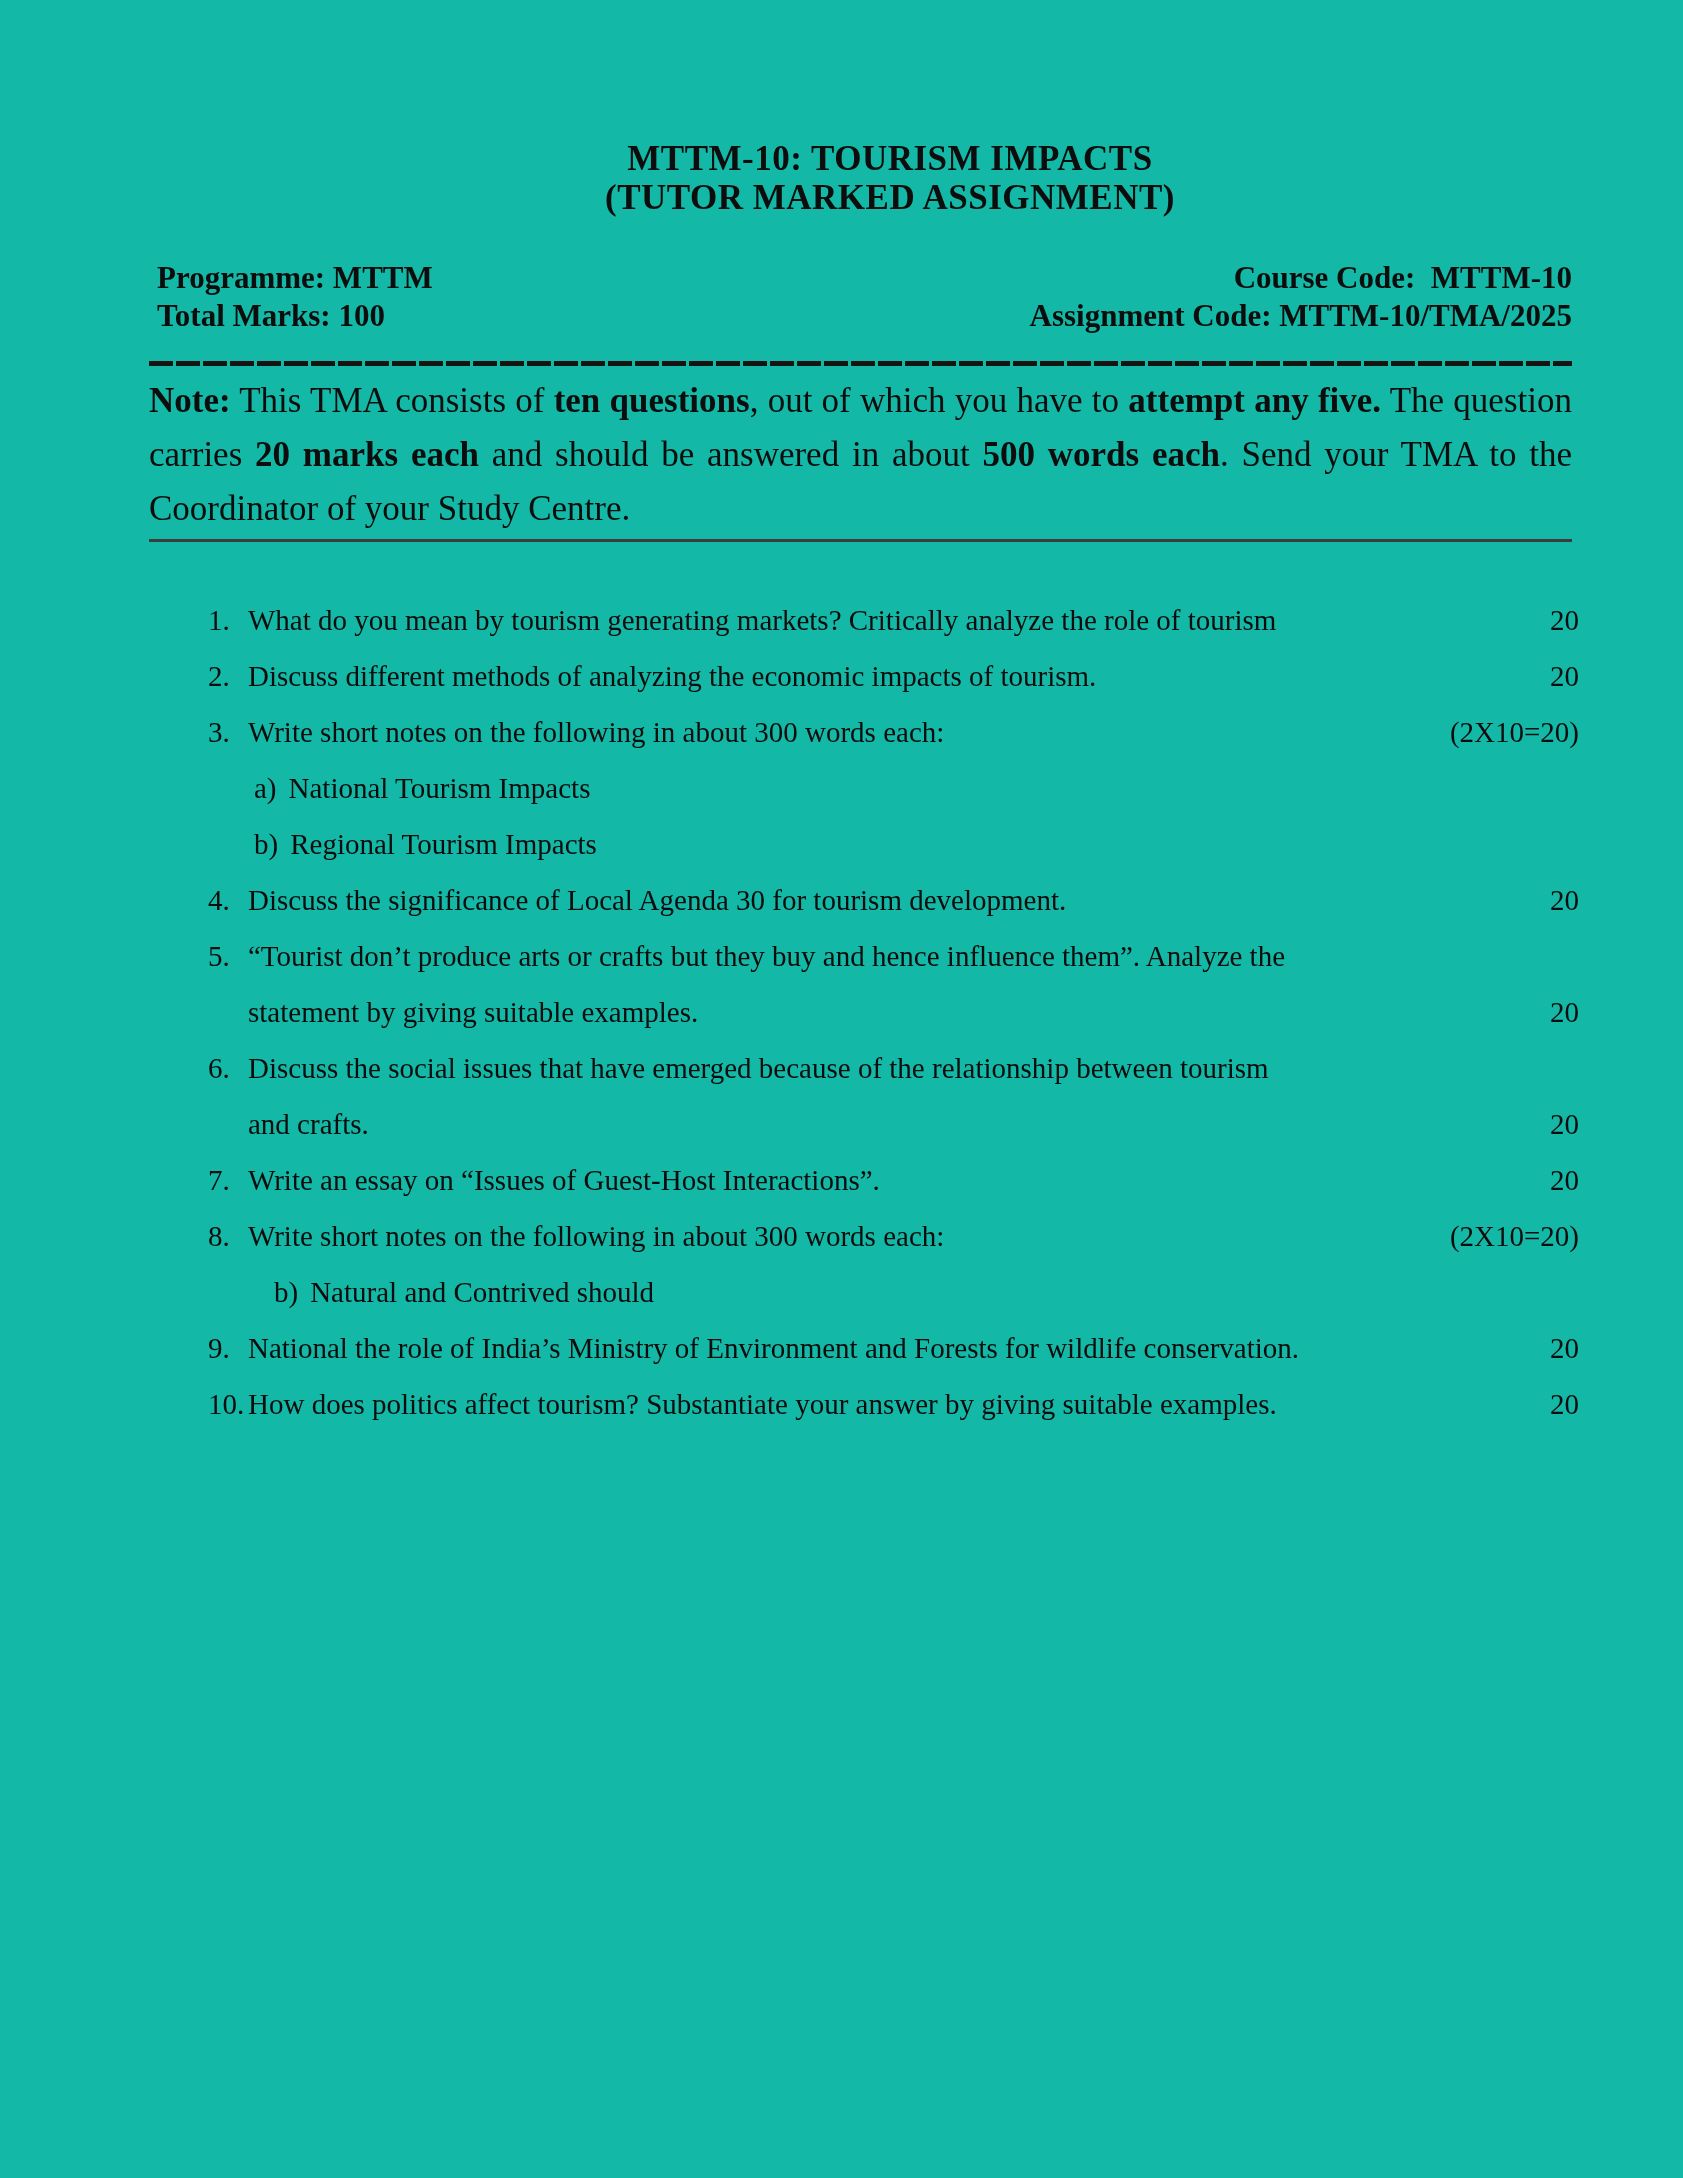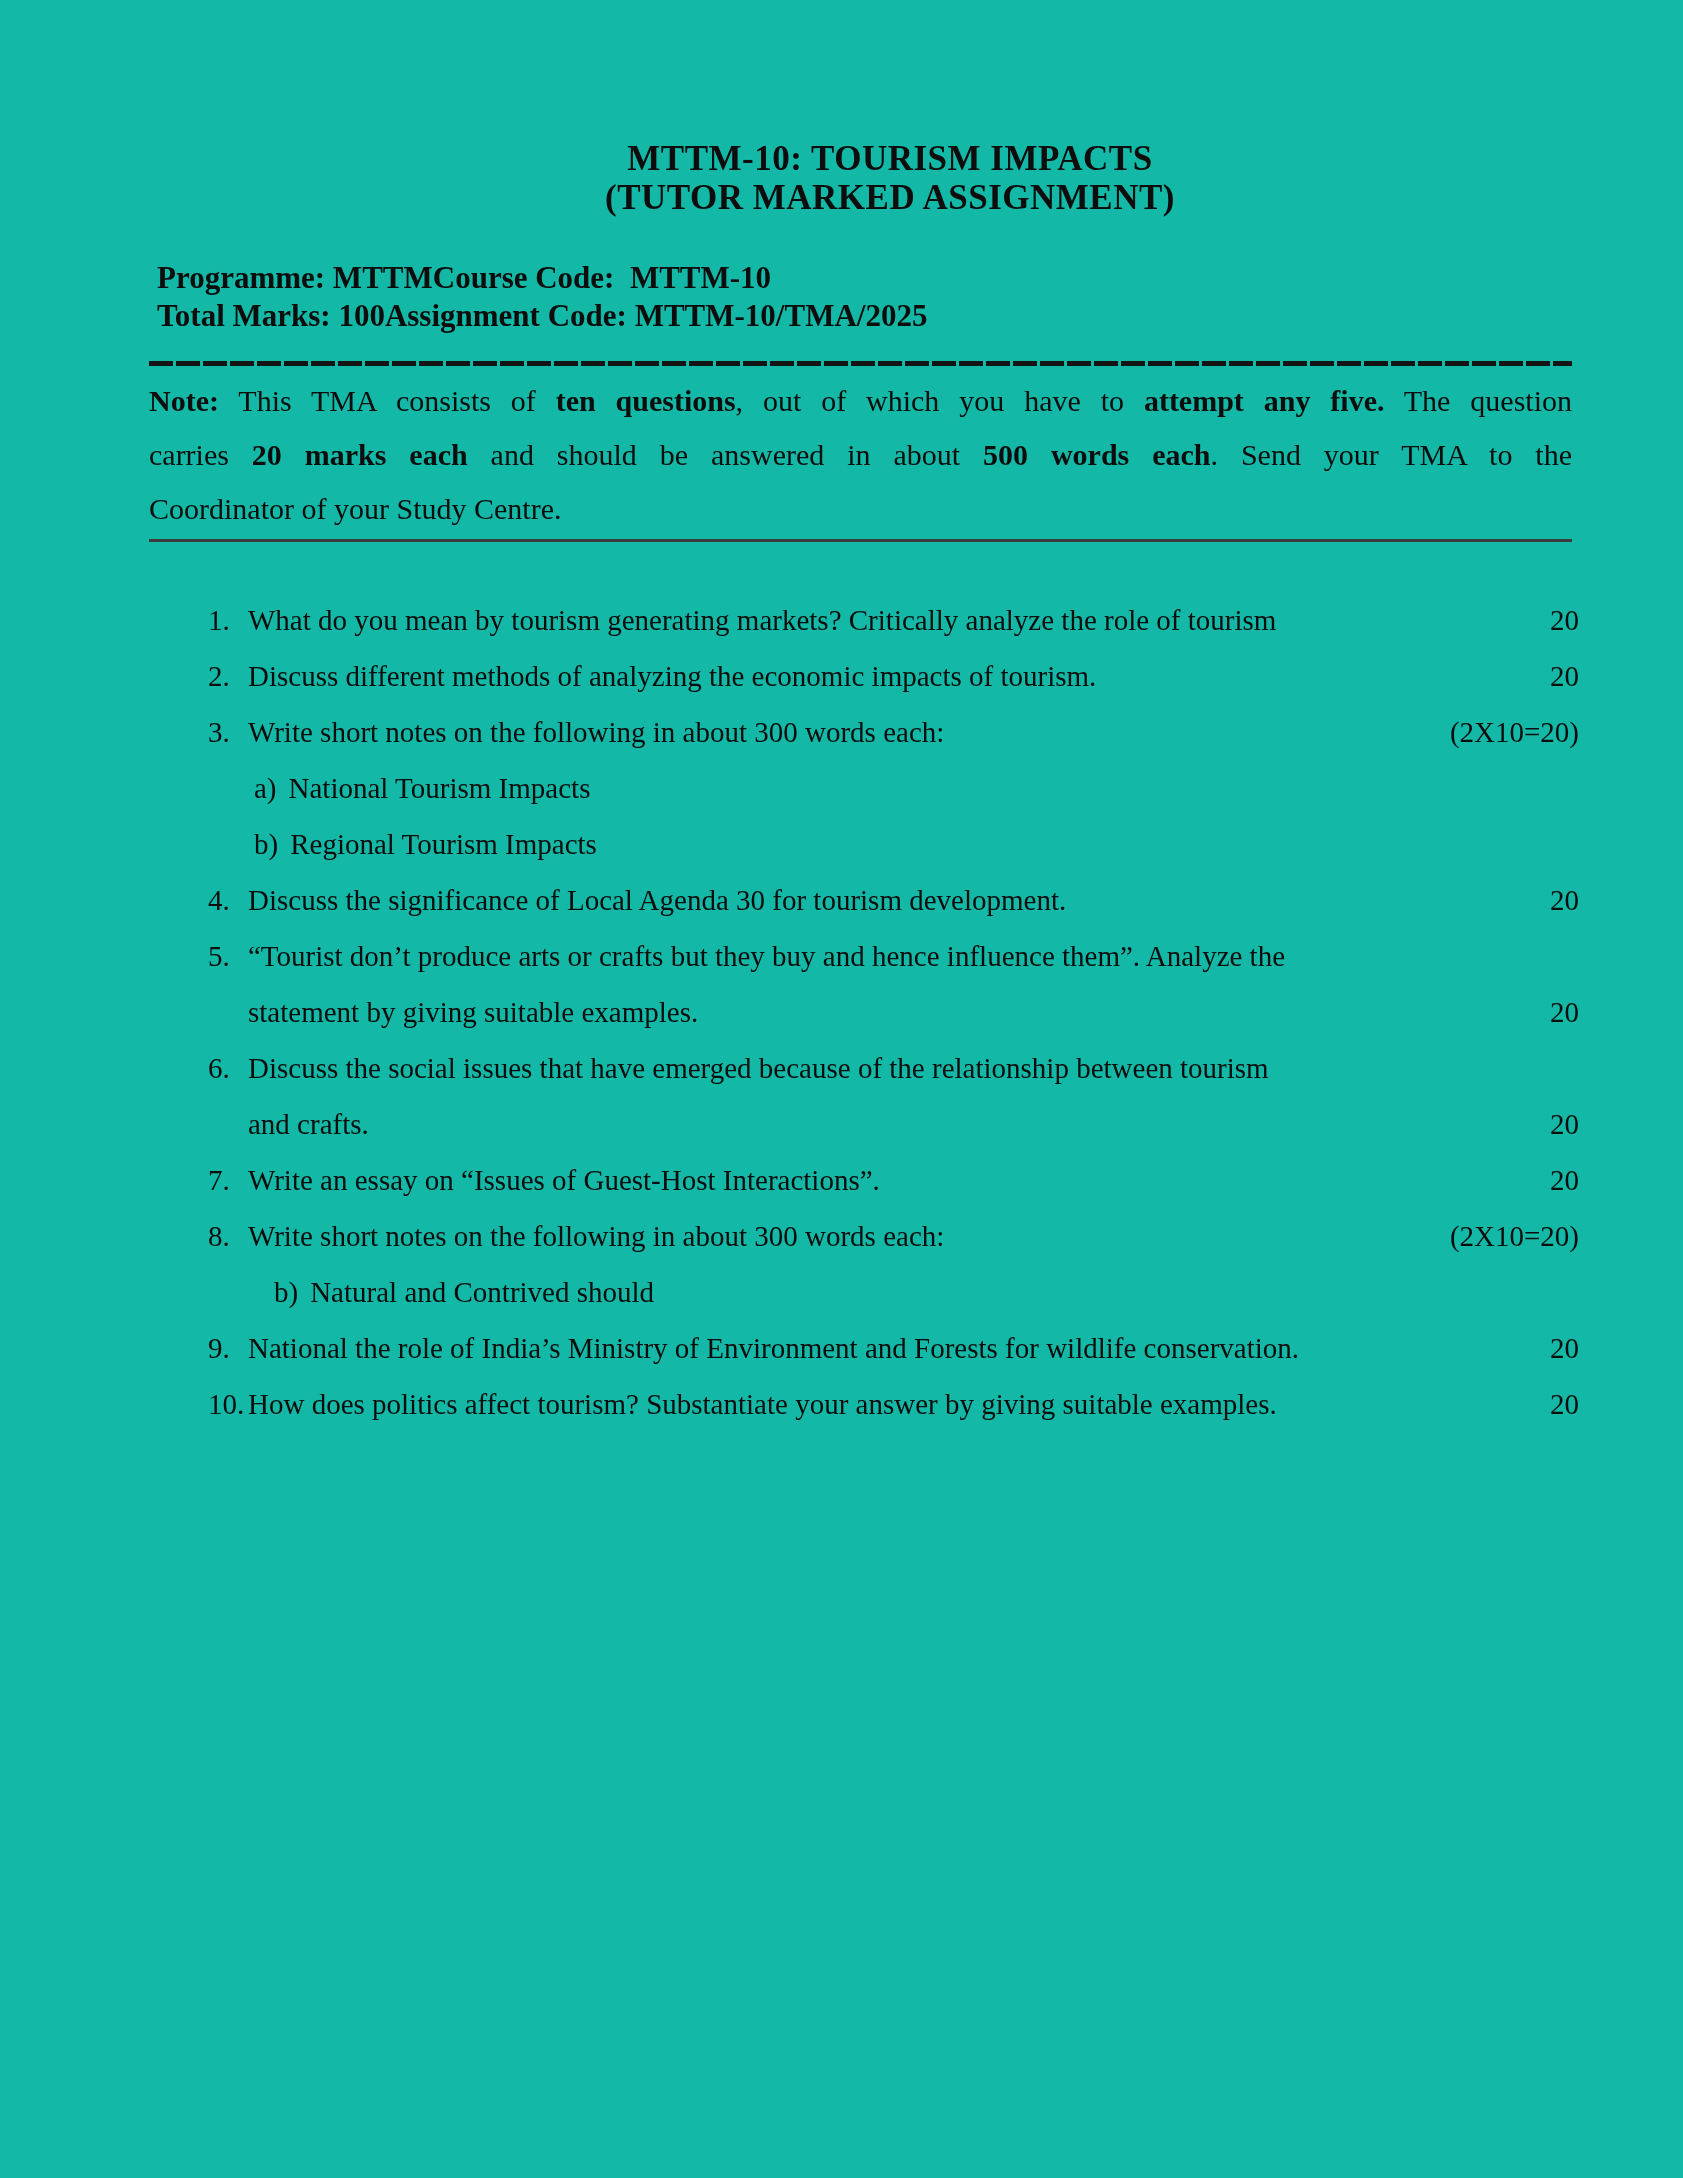--- a/index.html
+++ b/index.html
@@ -25,37 +25,37 @@
     line-height: 39px;
     letter-spacing: 0.5px;
   }
   
   .header-block {
     margin: 42px 111px 0 149px;
     font-weight: 700;
     font-size: 31px;
     line-height: 38px;
   }
-  .header-row { display: flex; justify-content: flex-start; }
+  .header-row { display: flex; justify-content: space-between; }
   .header-row .hleft { padding-left: 8px; }
   
   .rule-thick {
     margin: 26px 111px 0 149px;
     height: 5px;
     background: repeating-linear-gradient(90deg, #141414 0 24px, rgba(0,0,0,0) 24px 27px);
   }
   .rule-thin {
     margin: 3px 111px 0 149px;
     height: 3px;
     background: #3c3c3c;
   }
   
   .note-block {
     margin: 8px 111px 0 149px;
-    font-size: 30px;
+    font-size: 35px;
     line-height: 54px;
   }
   .note-line { text-align: justify; text-align-last: justify; }
   .note-line.last { text-align-last: left; }
   .note-block b { font-weight: 700; }
   
   .questions {
     margin: 50px 104px 0 149px;
     font-size: 29px;
   }

